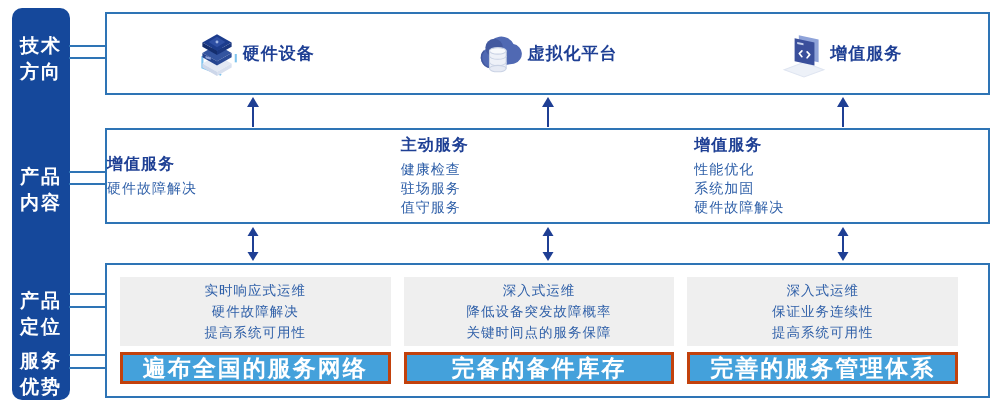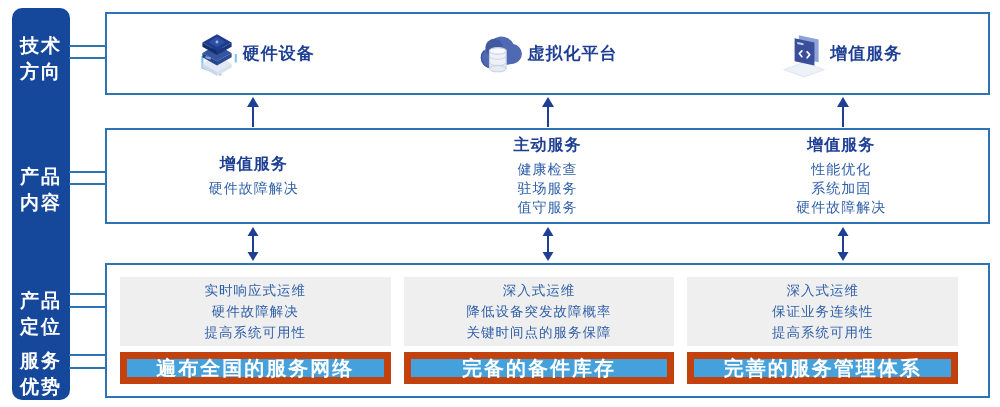--- a/index.html
+++ b/index.html
@@ -38,31 +38,31 @@
   .box{position:absolute;left:105px;width:885px;background:#fff;
     border:2px solid var(--box-border);}
   .box-top{top:12px;height:83px;display:flex;}
   .box-mid{top:128px;height:96px;display:flex;}
   .box-bottom{top:263px;height:135px;display:flex;gap:13px;padding:12px 30px 12px 13px;}
 
   .tech-item{flex:1;display:flex;align-items:center;justify-content:center;gap:2px;}
   .tech-item .icon{width:48px;height:48px;}
   .tech-label{font-size:17px;font-weight:bold;color:var(--heading-text);letter-spacing:1px;}
 
-  .svc-col{flex:1;display:flex;flex-direction:column;align-items:center;justify-content:center;}
+  .svc-col{flex:1;display:flex;flex-direction:column;justify-content:center;}
   .svc-heading{font-size:16px;font-weight:bold;color:var(--heading-text);letter-spacing:1px;margin-bottom:4px;}
   .svc-item{font-size:14px;line-height:19px;color:var(--body-text);letter-spacing:1px;}
 
   .pos-col{flex:1;display:flex;flex-direction:column;}
   .gray-panel{flex:1;background:var(--gray-panel-bg);display:flex;flex-direction:column;
     align-items:center;justify-content:center;}
   .gray-line{font-size:13.5px;line-height:21px;color:var(--body-text);letter-spacing:1px;}
   .blue-bar{height:32px;margin-top:6px;background:var(--highlight-bar-bg);
-    border:7px solid #c2410c;display:flex;align-items:center;justify-content:center;
-    color:var(--highlight-bar-text);font-size:20px;font-weight:bold;letter-spacing:2px;font-family:Liberation Mono, monospace;}
+    border:3px solid #c2410c;display:flex;align-items:center;justify-content:center;
+    color:var(--highlight-bar-text);font-size:23px;font-weight:bold;letter-spacing:2px;font-family:Liberation Mono, monospace;}
 
   
   .arrow{position:absolute;width:14px;}
   .arrow svg{display:block;}
   .row-a{top:97px;height:30px;}
   .row-b{top:227px;height:34px;}
   .ax1{left:246px;} .ax2{left:541px;} .ax3{left:836px;}
 </style>
 </head>
 <body>

